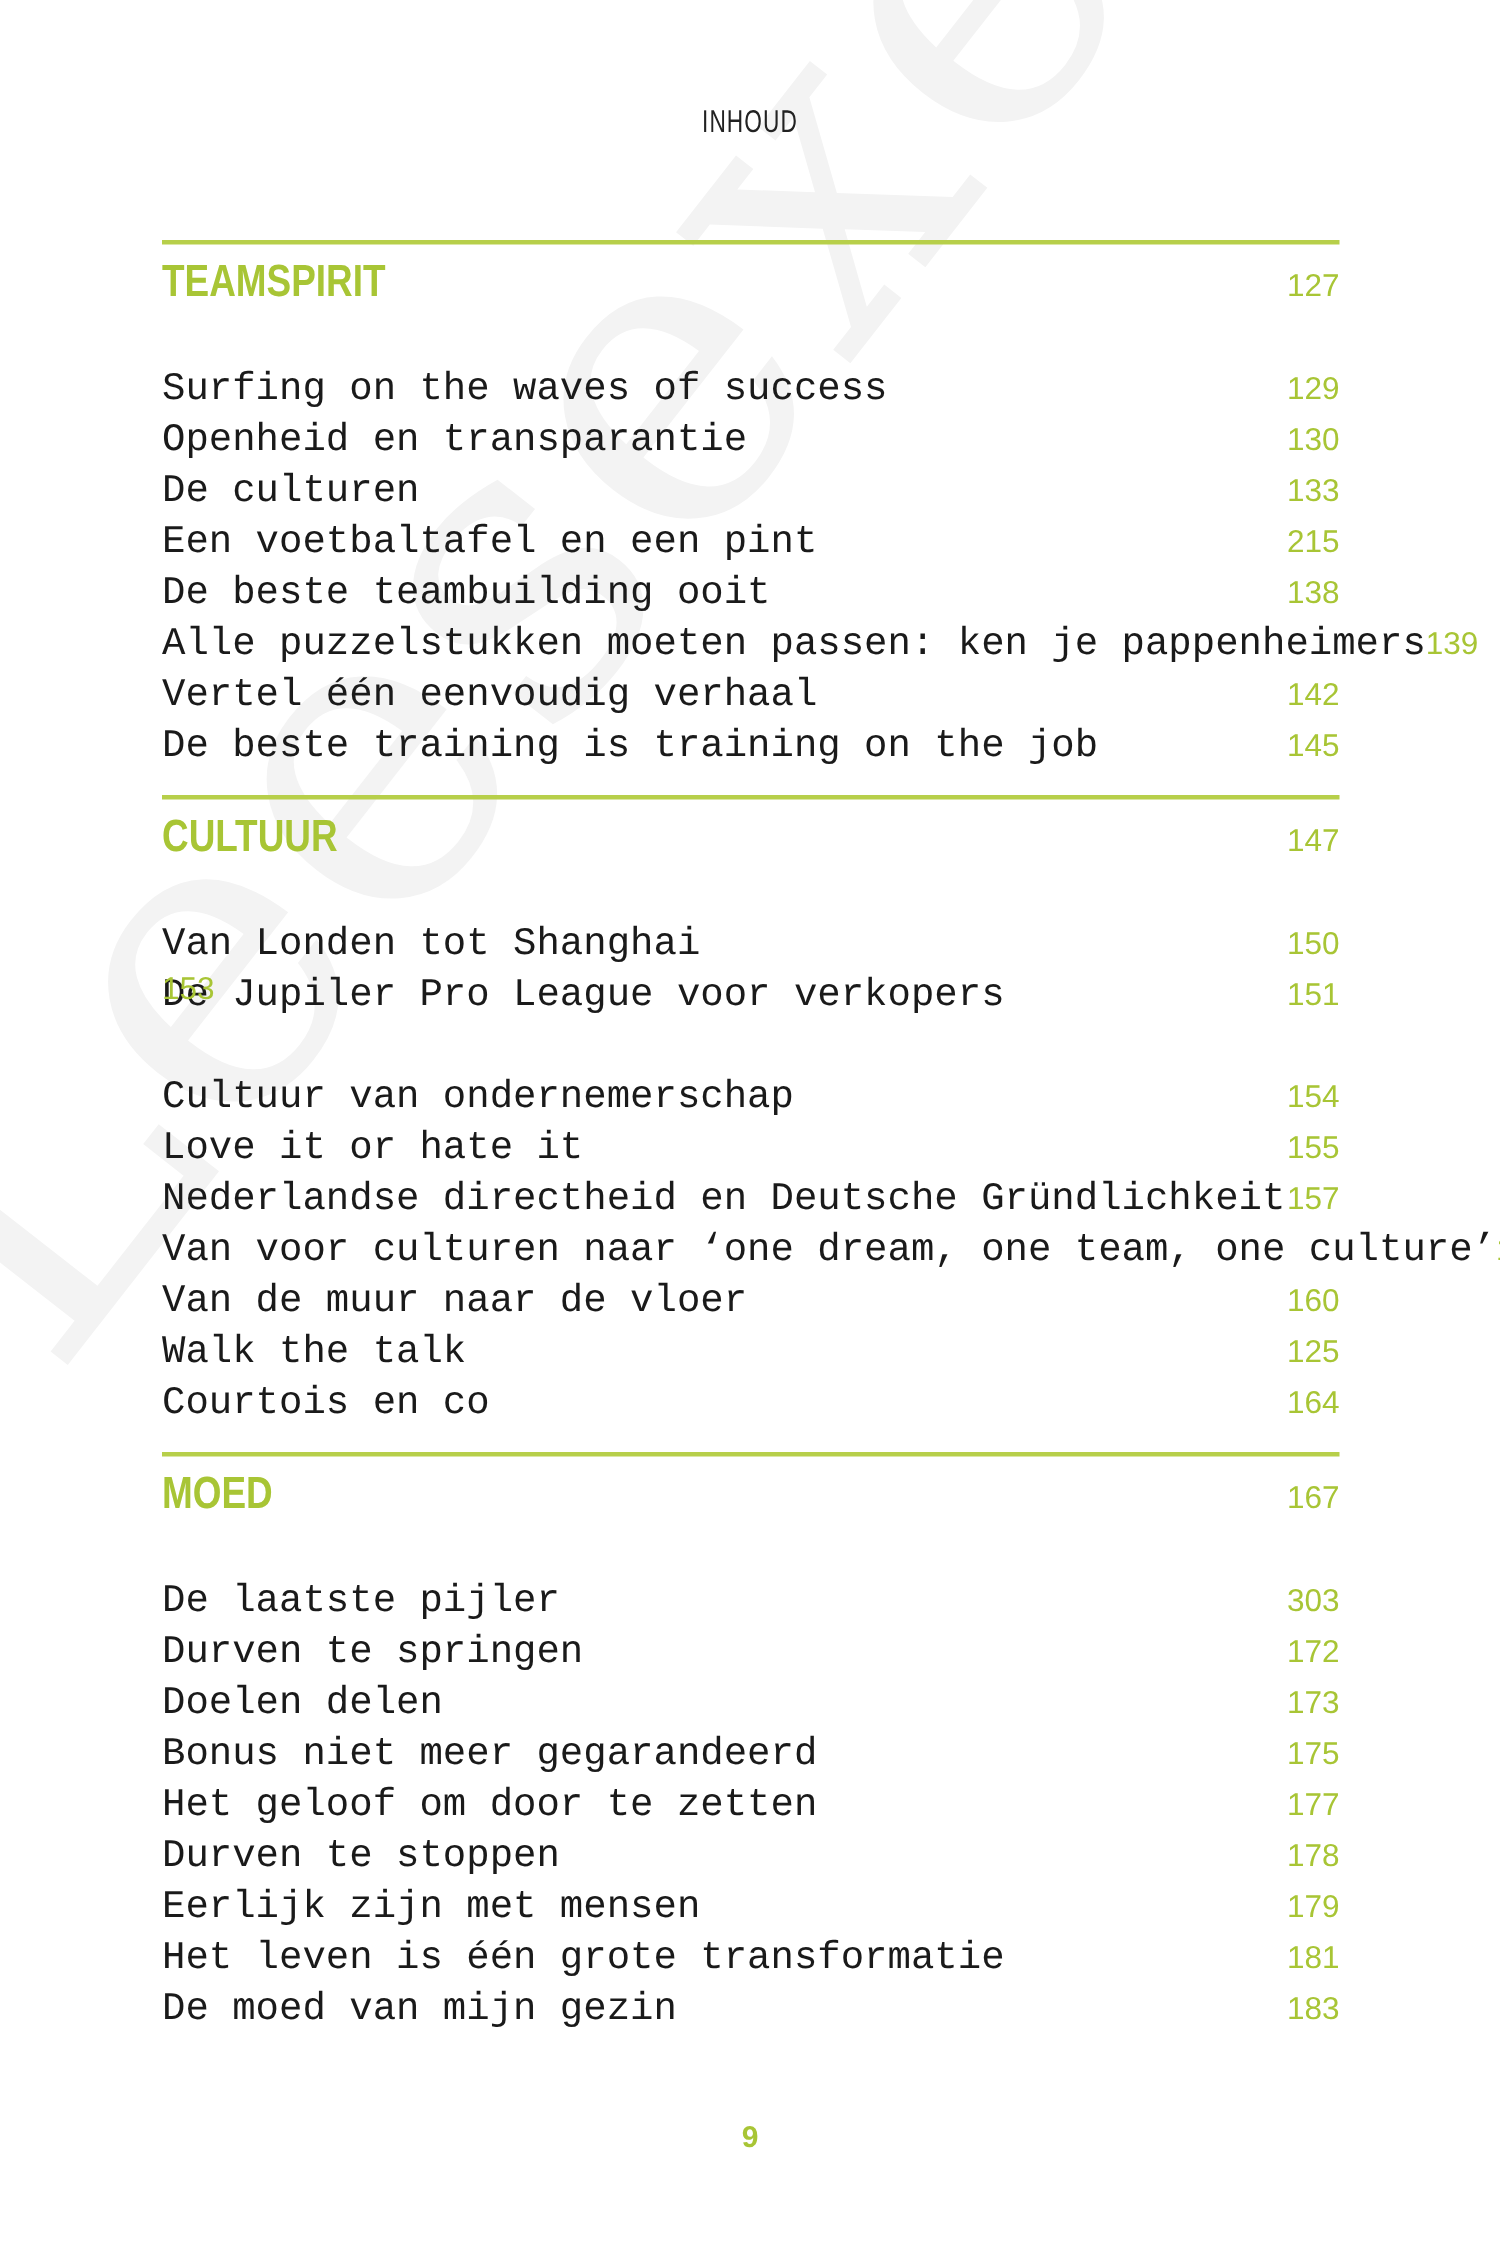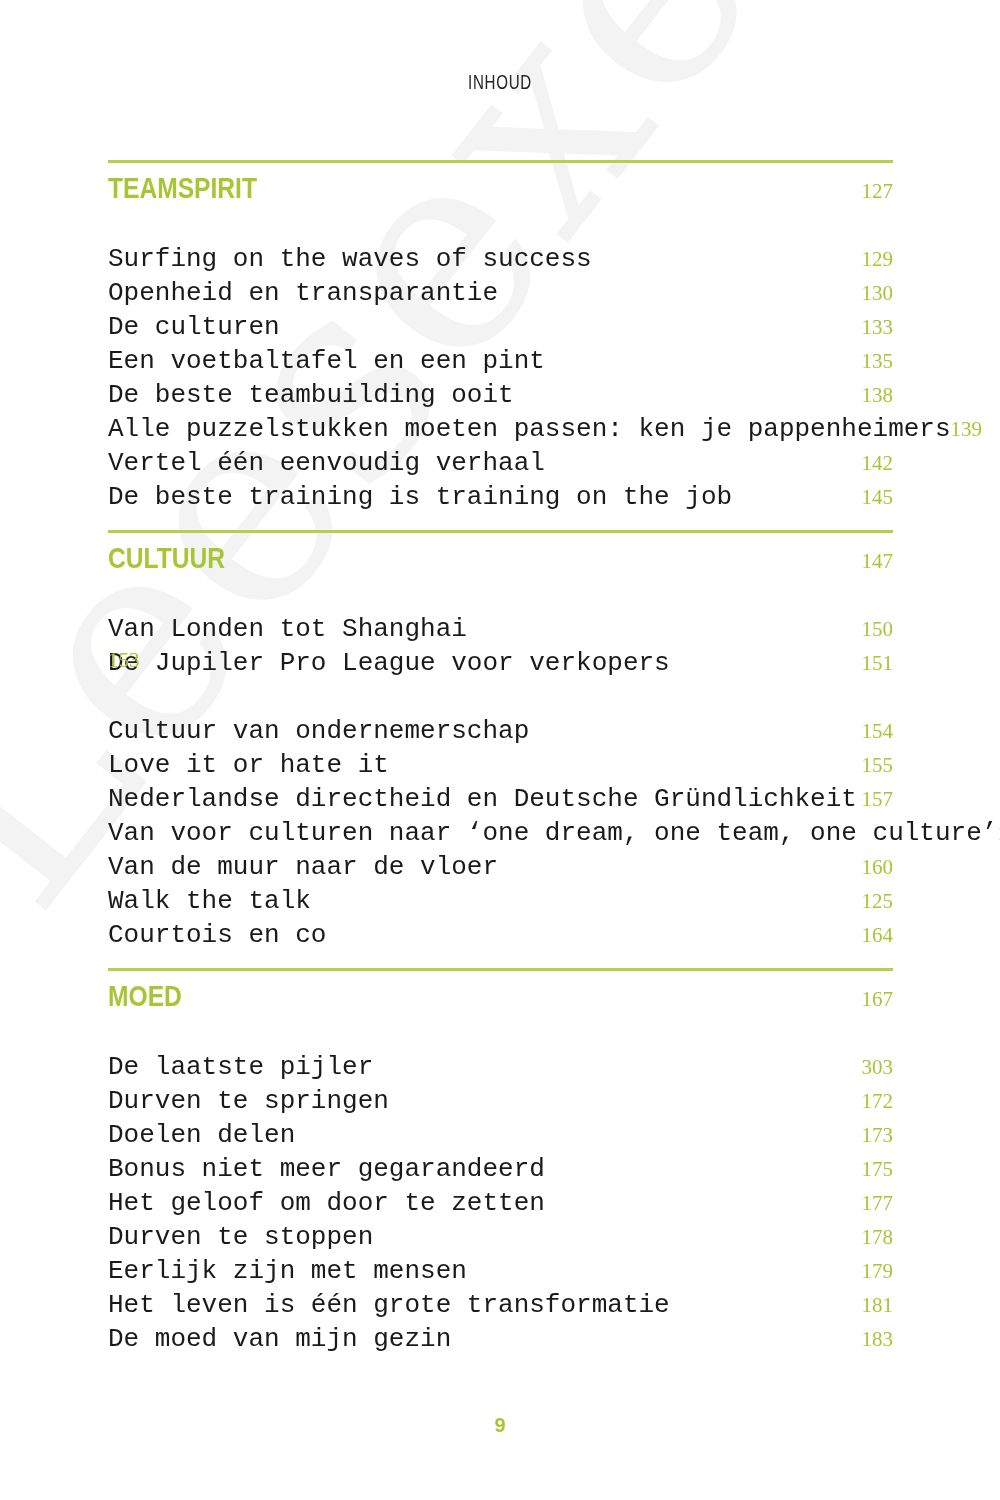--- a/index.html
+++ b/index.html
@@ -47,21 +47,21 @@
       font-family: Liberation Mono, monospace;
       font-size: 26px; color: #1a1a1a; white-space: nowrap; margin-top: 37px;
     }
     .section-title {
       font-family: "Liberation Sans", sans-serif;
       font-weight: bold; font-size: 30px; color: #a8c535;
       display: inline-block; transform: scaleX(0.82); transform-origin: left center;
       letter-spacing: 0px;
     }
     .pg {
-      font-family: Liberation Serif, serif;
+      font-family: Liberation Sans, sans-serif;
       font-size: 21px; color: #a8c535;
     }
     .page-number {
       position: absolute; top: 1414px; left: 0; width: 1000px; text-align: center;
       font-family: "Liberation Sans", sans-serif; font-weight: bold;
       font-size: 20px; color: #a8c535; z-index: 1;
     }
   </style>
 </head>
 <body>
@@ -86,21 +86,21 @@
         <div class="row">
           <span class="title">Openheid en transparantie</span>
           <span class="pg">130</span>
         </div>
         <div class="row">
           <span class="title">De culturen</span>
           <span class="pg">133</span>
         </div>
         <div class="row">
           <span class="title">Een voetbaltafel en een pint</span>
-          <span class="pg">135</span>
+          <span class="pg">215</span>
         </div>
         <div class="row">
           <span class="title">De beste teambuilding ooit</span>
           <span class="pg">138</span>
         </div>
         <div class="row">
           <span class="title">Alle puzzelstukken moeten passen: ken je pappenheimers</span>
           <span class="pg">139</span>
         </div>
         <div class="row">

